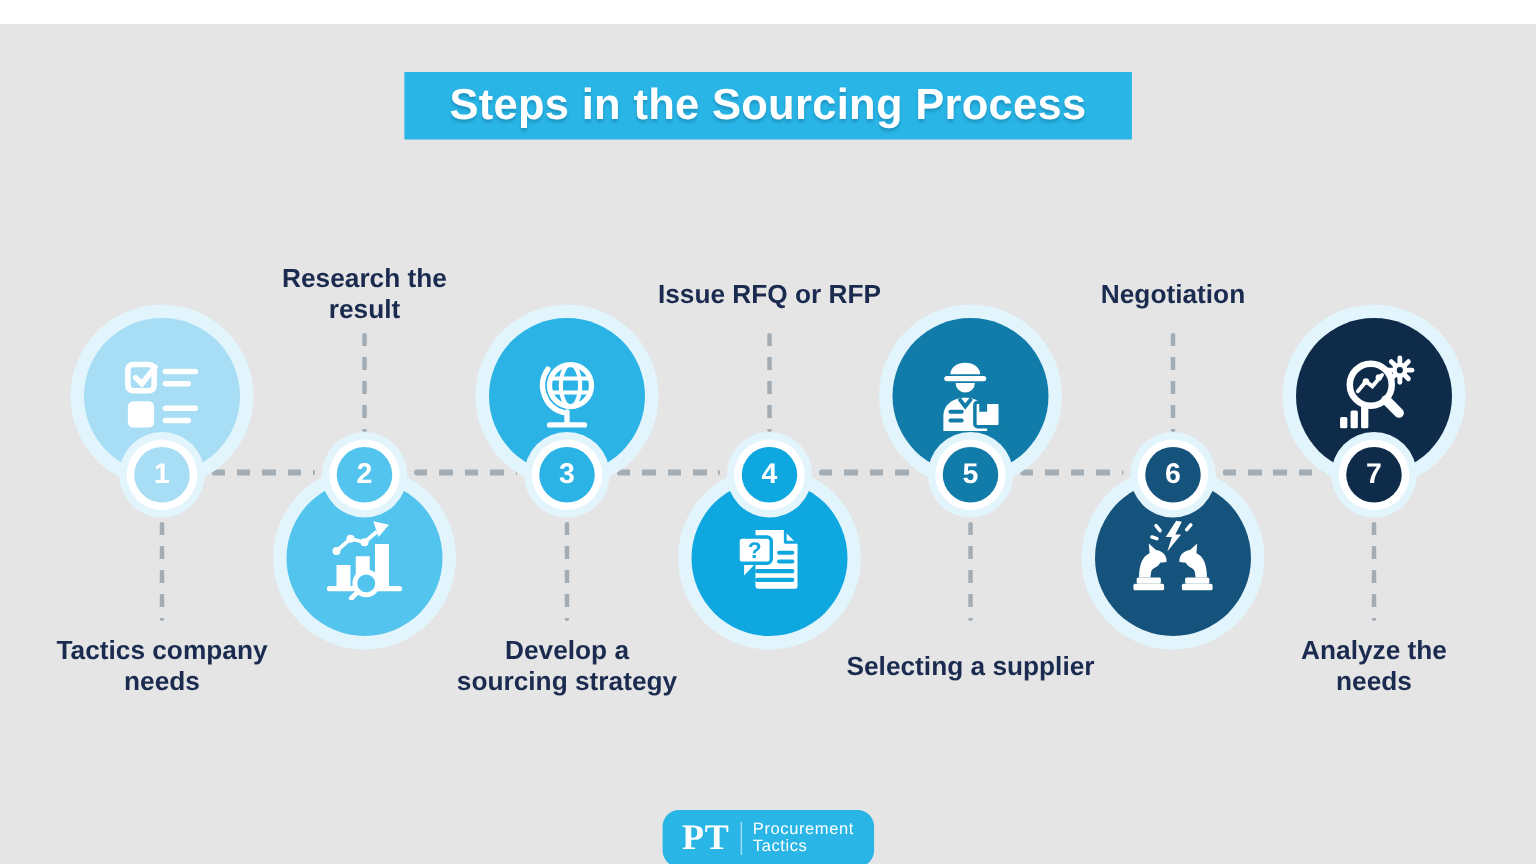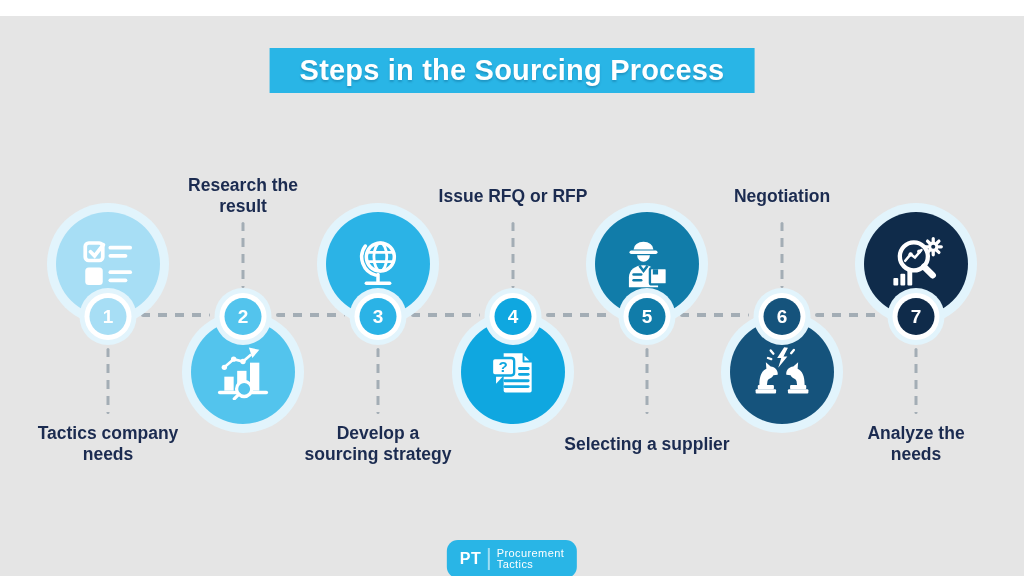--- a/index.html
+++ b/index.html
@@ -55,21 +55,21 @@
   .label span{display:block;}
   .label span:empty{display:none;}
   .label.bottom{top:402px;}
   .label.top{top:154px;}
   
   .logo{
     position:absolute;left:50%;transform:translateX(-50%);top:524px;
     height:38px;border-radius:11px;background:var(--accent,#29b5e6);
     display:flex;align-items:center;padding:0 13px;color:#fff;
   }
-  .logo .abbr{font-size:16px;font-weight:bold;letter-spacing:.5px;}
+  .logo .abbr{font-size:24px;font-weight:bold;letter-spacing:.5px;font-family:Liberation Serif, serif;}
   .logo .sep{width:1.5px;height:22px;background:rgba(255,255,255,.55);margin:0 7px;}
   .logo .name{font-size:11px;line-height:11.5px;letter-spacing:.4px;font-weight:normal;}
 </style>
 </head>
 <body>
 
 <div class="canvas">
 
   <div class="title-banner">
     <h1>Steps in the Sourcing Process</h1>

